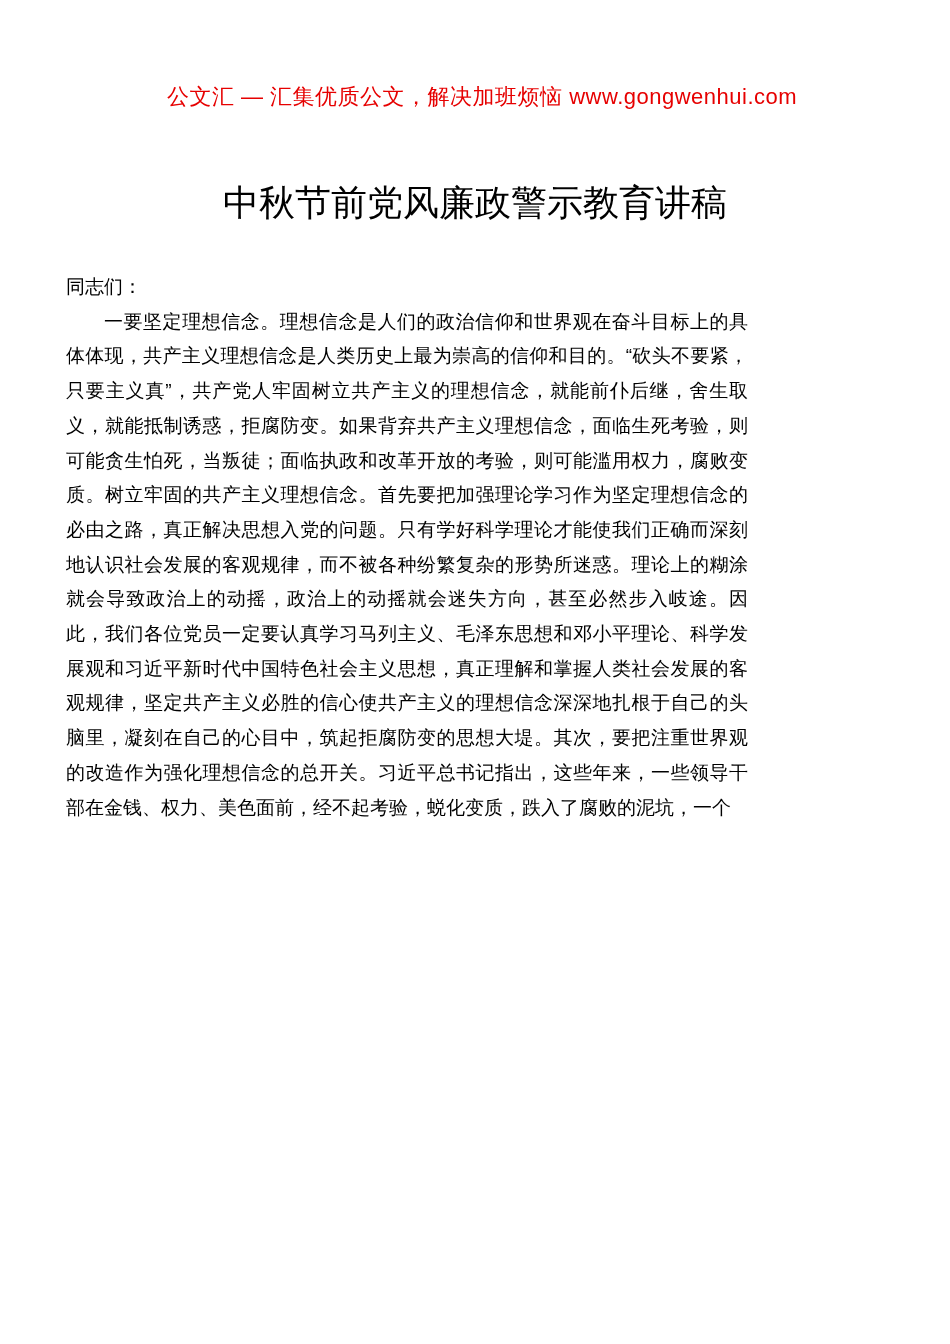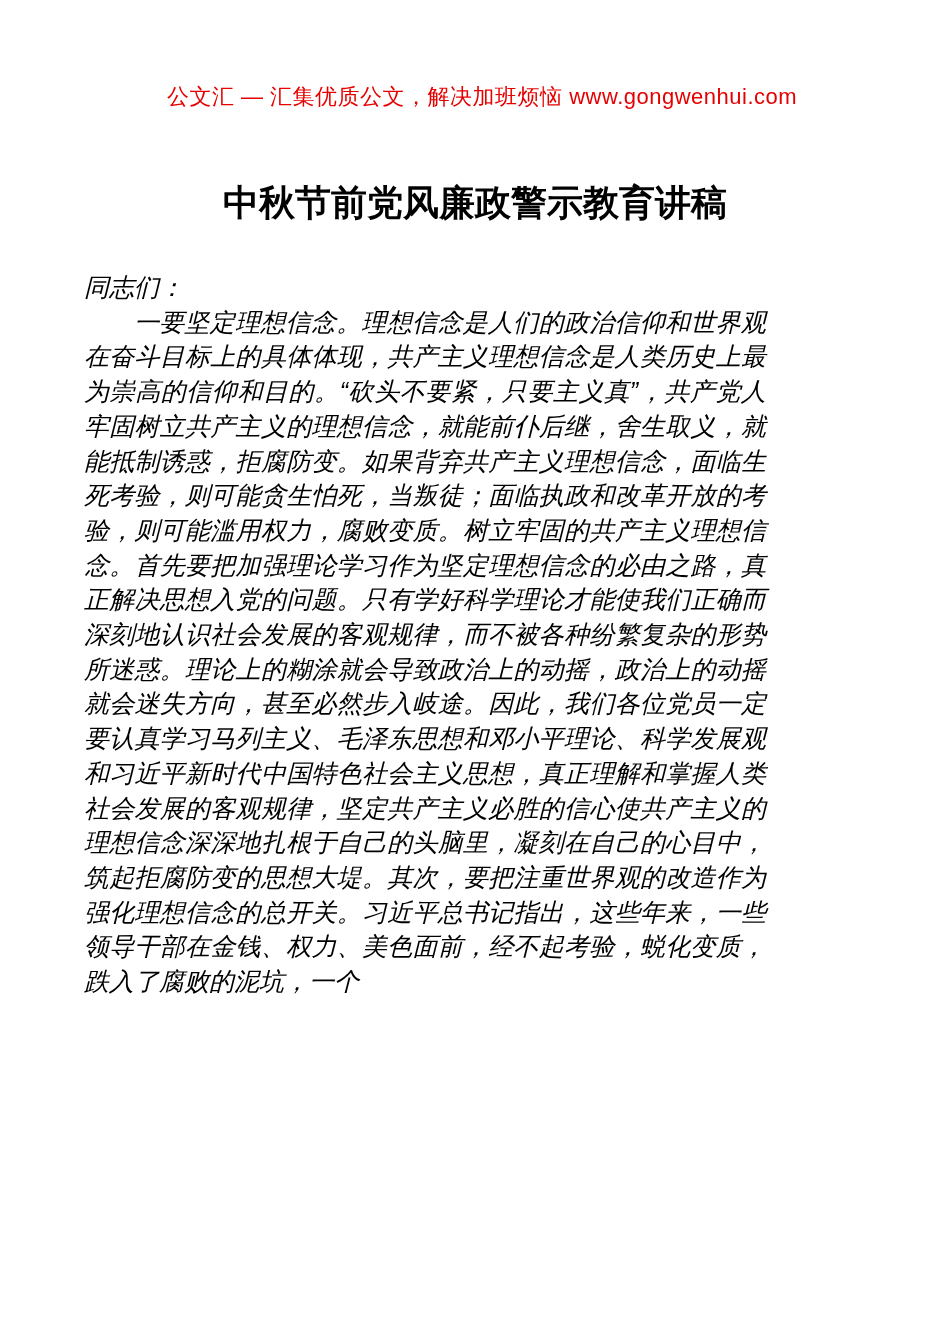--- a/index.html
+++ b/index.html
@@ -27,32 +27,31 @@
     color: #e60000;
     letter-spacing: 0.5px;
     white-space: nowrap;
     margin-left: 14px;
   }
   .doc-title {
     margin: 68px 0 0 0;
     text-align: center;
     font-size: 36px;
     line-height: 50px;
-    font-weight: 700;
+    font-weight: 400;
     letter-spacing: 0;
   }
   .doc-body {
-    margin: 42px 135px 0 84px;
+    margin: 42px 135px 0 66px;
     width: 682px;
-    font-size: 25px;
+    font-size: 19px;
     line-height: 34.7px;
     text-align: justify;
     text-justify: inter-ideograph;
     word-break: break-all;
-    font-style: italic;
   }
   .doc-body p {
     margin: 0;
     padding: 0;
   }
   .doc-body p.indent {
     text-indent: 2em;
   }
 </style>
 </head>

